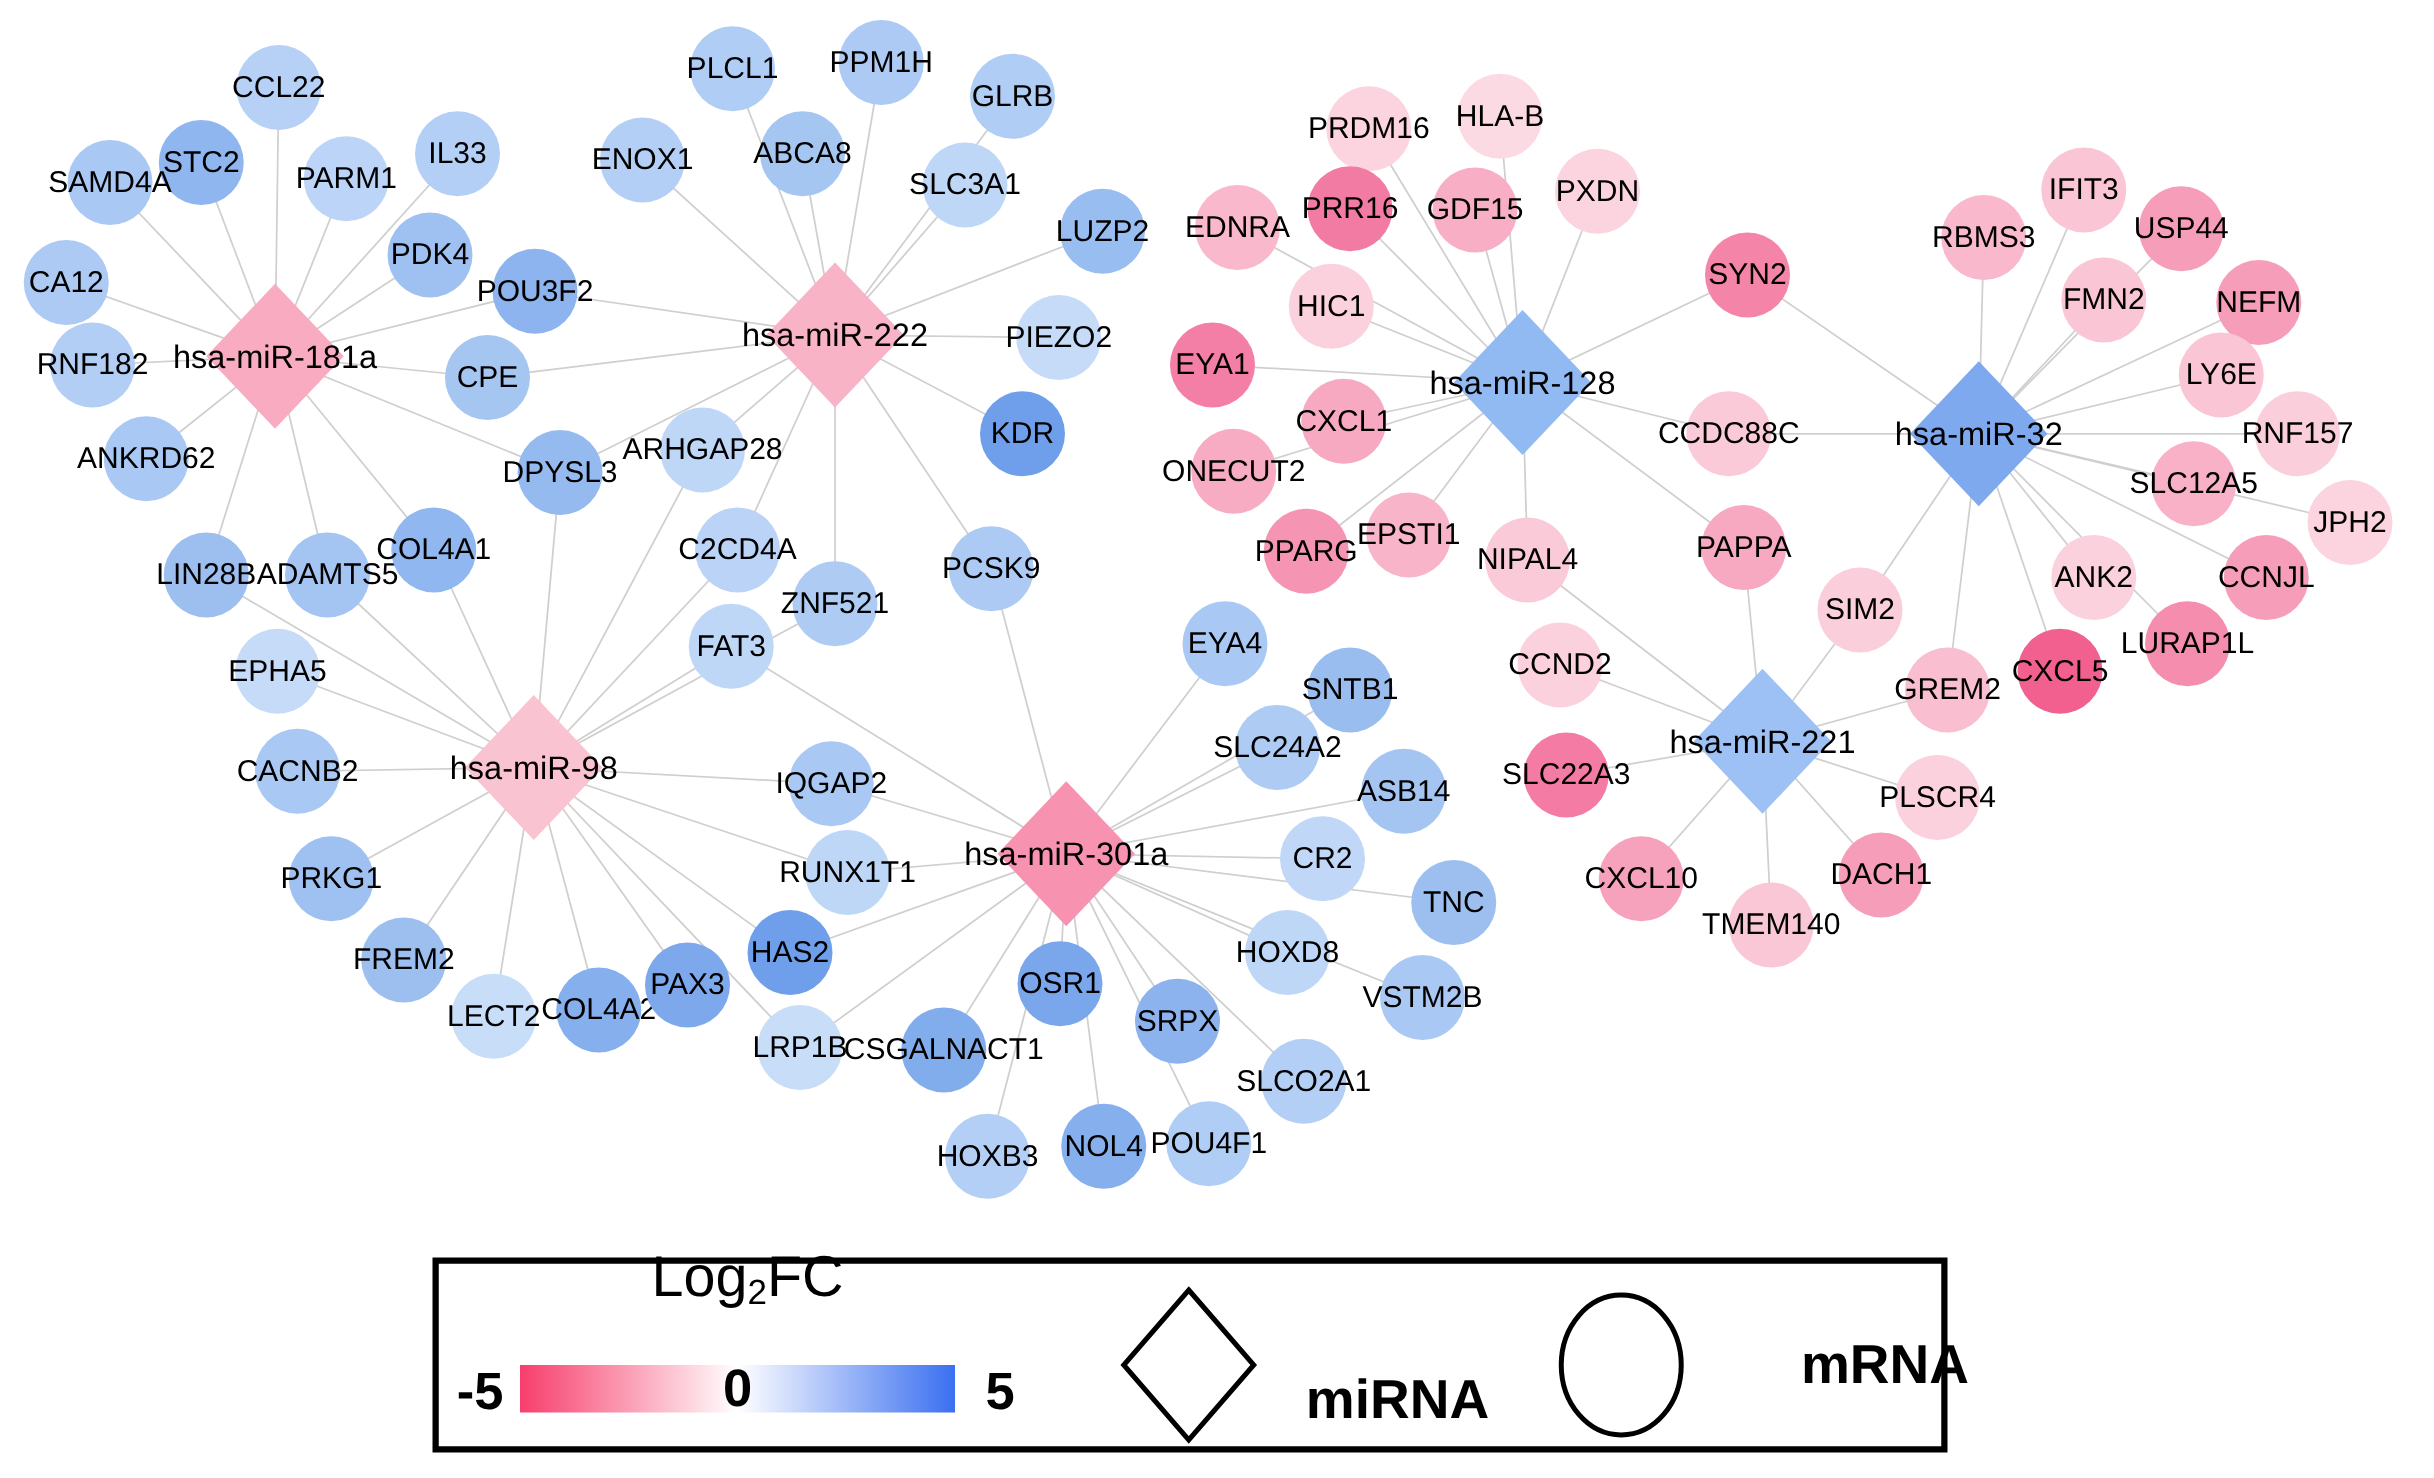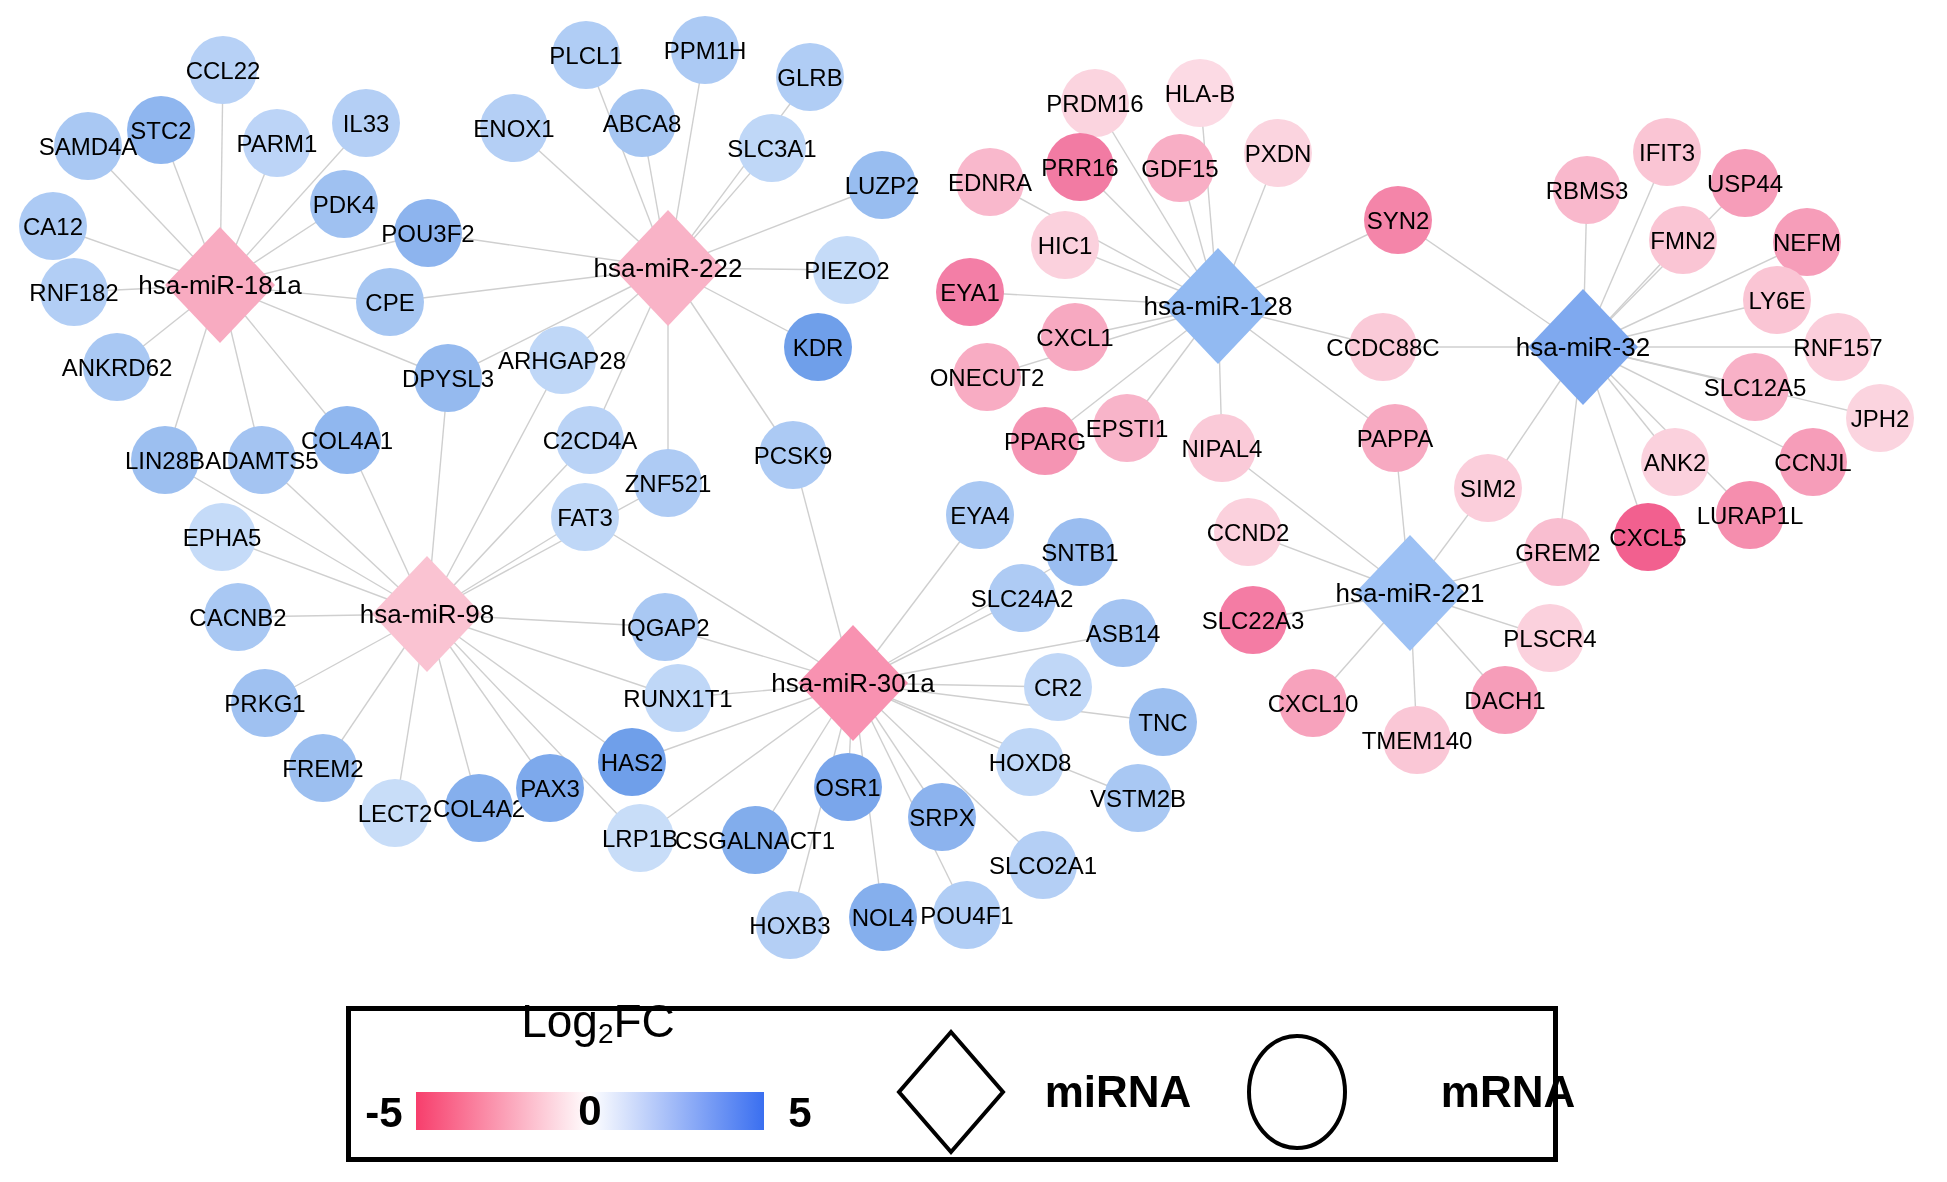--- a/index.html
+++ b/index.html
@@ -346,19 +346,19 @@
 
   <div class="legend-gradient" style="background: linear-gradient(90deg, rgb(247, 62, 108) 0%, rgb(255, 255, 255) 50%, rgb(58, 111, 240) 100%);"></div>
 
   <div class="scale-label" style="left:384px;top:1113px;">-5</div>
   <div class="scale-label" style="left:590px;top:1111px;">0</div>
   <div class="scale-label" style="left:800px;top:1113px;">5</div>
 
   <svg class="legend-shape" style="left:951px;top:1092px;" width="120" height="130" viewBox="0 0 120 130">
     <polygon points="60,5 112,65 60,125 8,65" fill="#ffffff" stroke="#000000" stroke-width="4"></polygon>
   </svg>
-  <div class="legend-text" style="left:1118px;top:1092px;">miRNA</div>
+  <div class="legend-text" style="left:1118px;top:1120px;">miRNA</div>
 
   <svg class="legend-shape" style="left:1297px;top:1092px;" width="110" height="126" viewBox="0 0 110 126">
     <ellipse cx="55" cy="63" rx="48" ry="56" fill="#ffffff" stroke="#000000" stroke-width="4"></ellipse>
   </svg>
   <div class="legend-text" style="left:1508px;top:1092px;">mRNA</div>
 </div>
 
 </body></html>

